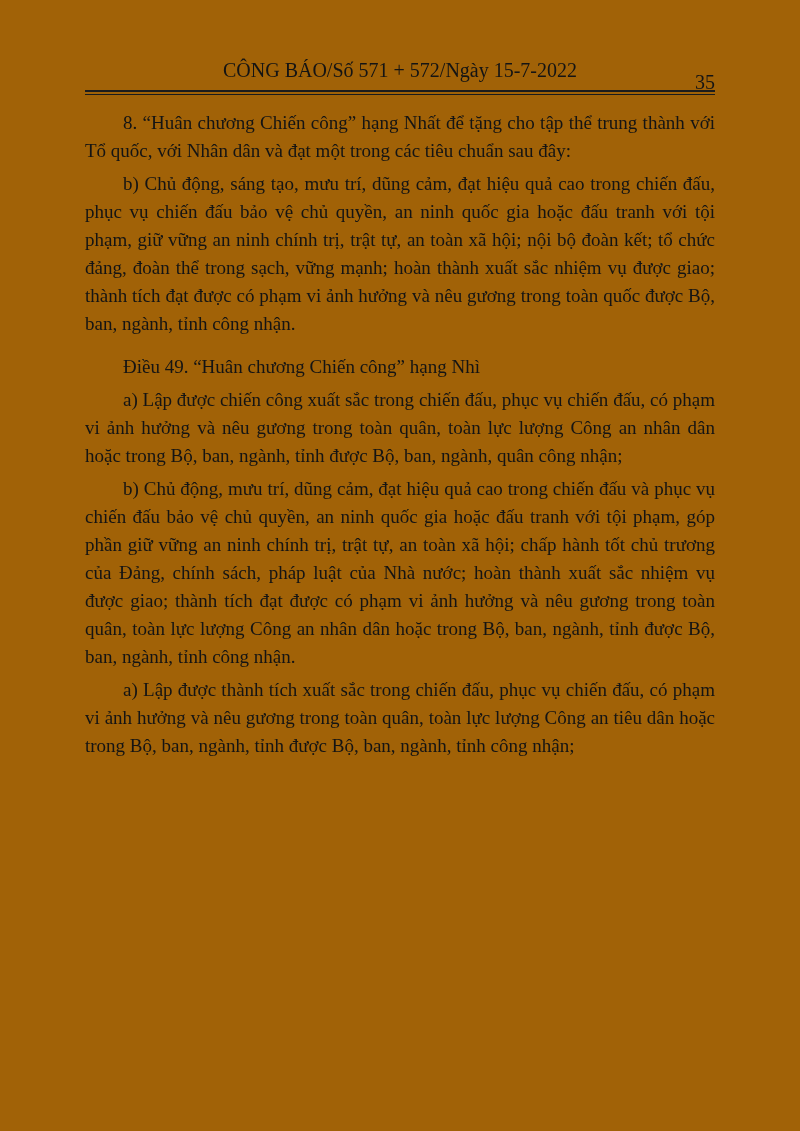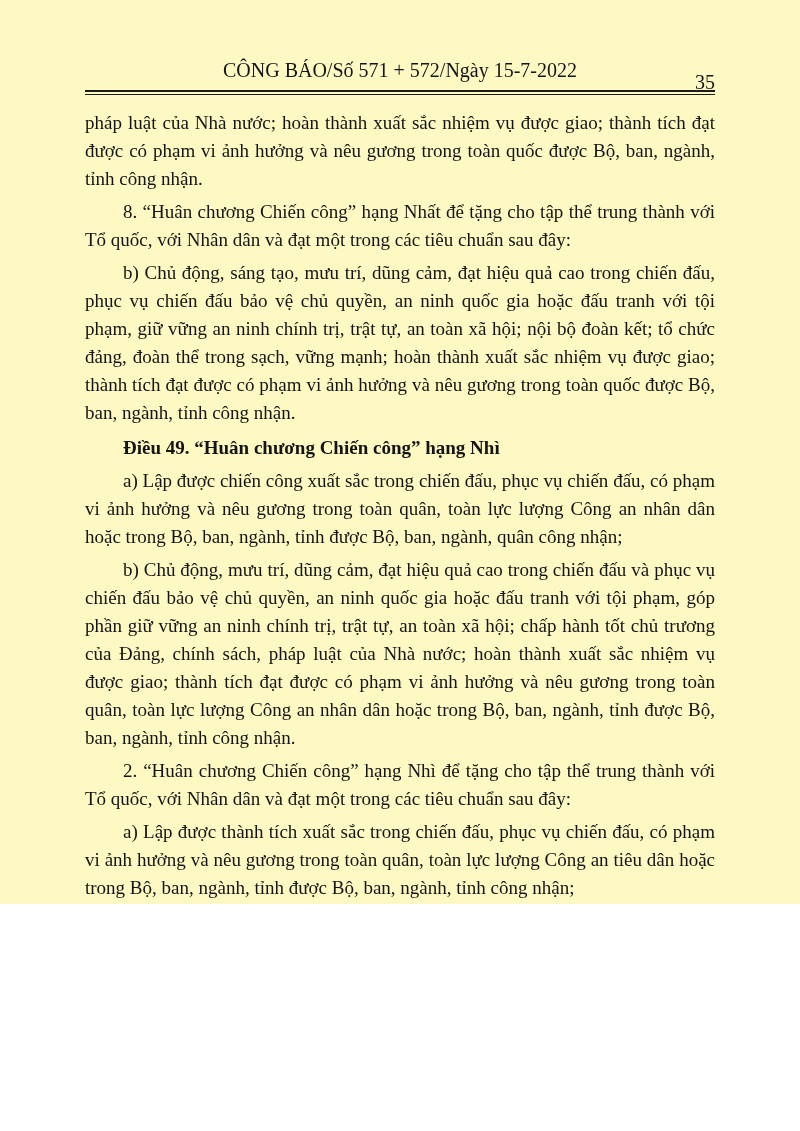--- a/index.html
+++ b/index.html
@@ -1,20 +1,20 @@
 <!DOCTYPE html>
 <html lang="vi"><head>
 <meta charset="utf-8">
 <style>
   html, body { margin: 0; padding: 0; background: #ffffff; }
   .page {
     position: relative;
     width: 800px;
-    height: 904px;
-    background: #fef9c3;
+    height: 1131px;
+    background: #a16207;
     font-family: "Liberation Serif", "DejaVu Serif", serif;
     color: #141414;
     overflow: hidden;
     box-sizing: border-box;
   }
   .header {
     position: relative;
     margin: 58px 85px 0 85px;
     text-align: center;
     font-size: 20px;
@@ -36,34 +36,32 @@
     margin: 14px 85px 0 85px;
     font-size: 19px;
     line-height: 28px;
     text-align: justify;
   }
   .para {
     margin: 0 0 5px 0;
     text-indent: 38px;
   }
   .para.continuation { text-indent: 0; }
-  .para.heading { font-weight: bold; margin-top: 7px; }
+  .para.heading { font-weight: normal; margin-top: 15px; }
 </style>
 </head>
 <body>
 
 <div class="page">
   <div class="header">
     <span class="header-title">CÔNG BÁO/Số 571 + 572/Ngày 15-7-2022</span>
     <span class="page-number">35</span>
   </div>
   <div class="double-rule"></div>
   <div class="content" id="content">
-      <p class="para continuation">pháp luật của Nhà nước; hoàn thành xuất sắc nhiệm vụ được giao; thành tích đạt được có phạm vi ảnh hưởng và nêu gương trong toàn quốc được Bộ, ban, ngành, tỉnh công nhận.</p>
       <p class="para numbered">8. “Huân chương Chiến công” hạng Nhất để tặng cho tập thể trung thành với Tổ quốc, với Nhân dân và đạt một trong các tiêu chuẩn sau đây:</p>
       <p class="para lettered">b) Chủ động, sáng tạo, mưu trí, dũng cảm, đạt hiệu quả cao trong chiến đấu, phục vụ chiến đấu bảo vệ chủ quyền, an ninh quốc gia hoặc đấu tranh với tội phạm, giữ vững an ninh chính trị, trật tự, an toàn xã hội; nội bộ đoàn kết; tổ chức đảng, đoàn thể trong sạch, vững mạnh; hoàn thành xuất sắc nhiệm vụ được giao; thành tích đạt được có phạm vi ảnh hưởng và nêu gương trong toàn quốc được Bộ, ban, ngành, tỉnh công nhận.</p>
       <p class="para heading">Điều 49. “Huân chương Chiến công” hạng Nhì</p>
       <p class="para lettered">a) Lập được chiến công xuất sắc trong chiến đấu, phục vụ chiến đấu, có phạm vi ảnh hưởng và nêu gương trong toàn quân, toàn lực lượng Công an nhân dân hoặc trong Bộ, ban, ngành, tỉnh được Bộ, ban, ngành, quân công nhận;</p>
       <p class="para lettered">b) Chủ động, mưu trí, dũng cảm, đạt hiệu quả cao trong chiến đấu và phục vụ chiến đấu bảo vệ chủ quyền, an ninh quốc gia hoặc đấu tranh với tội phạm, góp phần giữ vững an ninh chính trị, trật tự, an toàn xã hội; chấp hành tốt chủ trương của Đảng, chính sách, pháp luật của Nhà nước; hoàn thành xuất sắc nhiệm vụ được giao; thành tích đạt được có phạm vi ảnh hưởng và nêu gương trong toàn quân, toàn lực lượng Công an nhân dân hoặc trong Bộ, ban, ngành, tỉnh được Bộ, ban, ngành, tỉnh công nhận.</p>
-      <p class="para numbered">2. “Huân chương Chiến công” hạng Nhì để tặng cho tập thể trung thành với Tổ quốc, với Nhân dân và đạt một trong các tiêu chuẩn sau đây:</p>
       <p class="para lettered">a) Lập được thành tích xuất sắc trong chiến đấu, phục vụ chiến đấu, có phạm vi ảnh hưởng và nêu gương trong toàn quân, toàn lực lượng Công an tiêu dân hoặc trong Bộ, ban, ngành, tỉnh được Bộ, ban, ngành, tỉnh công nhận;</p>
     </div>
 </div>
 
 </body></html>

